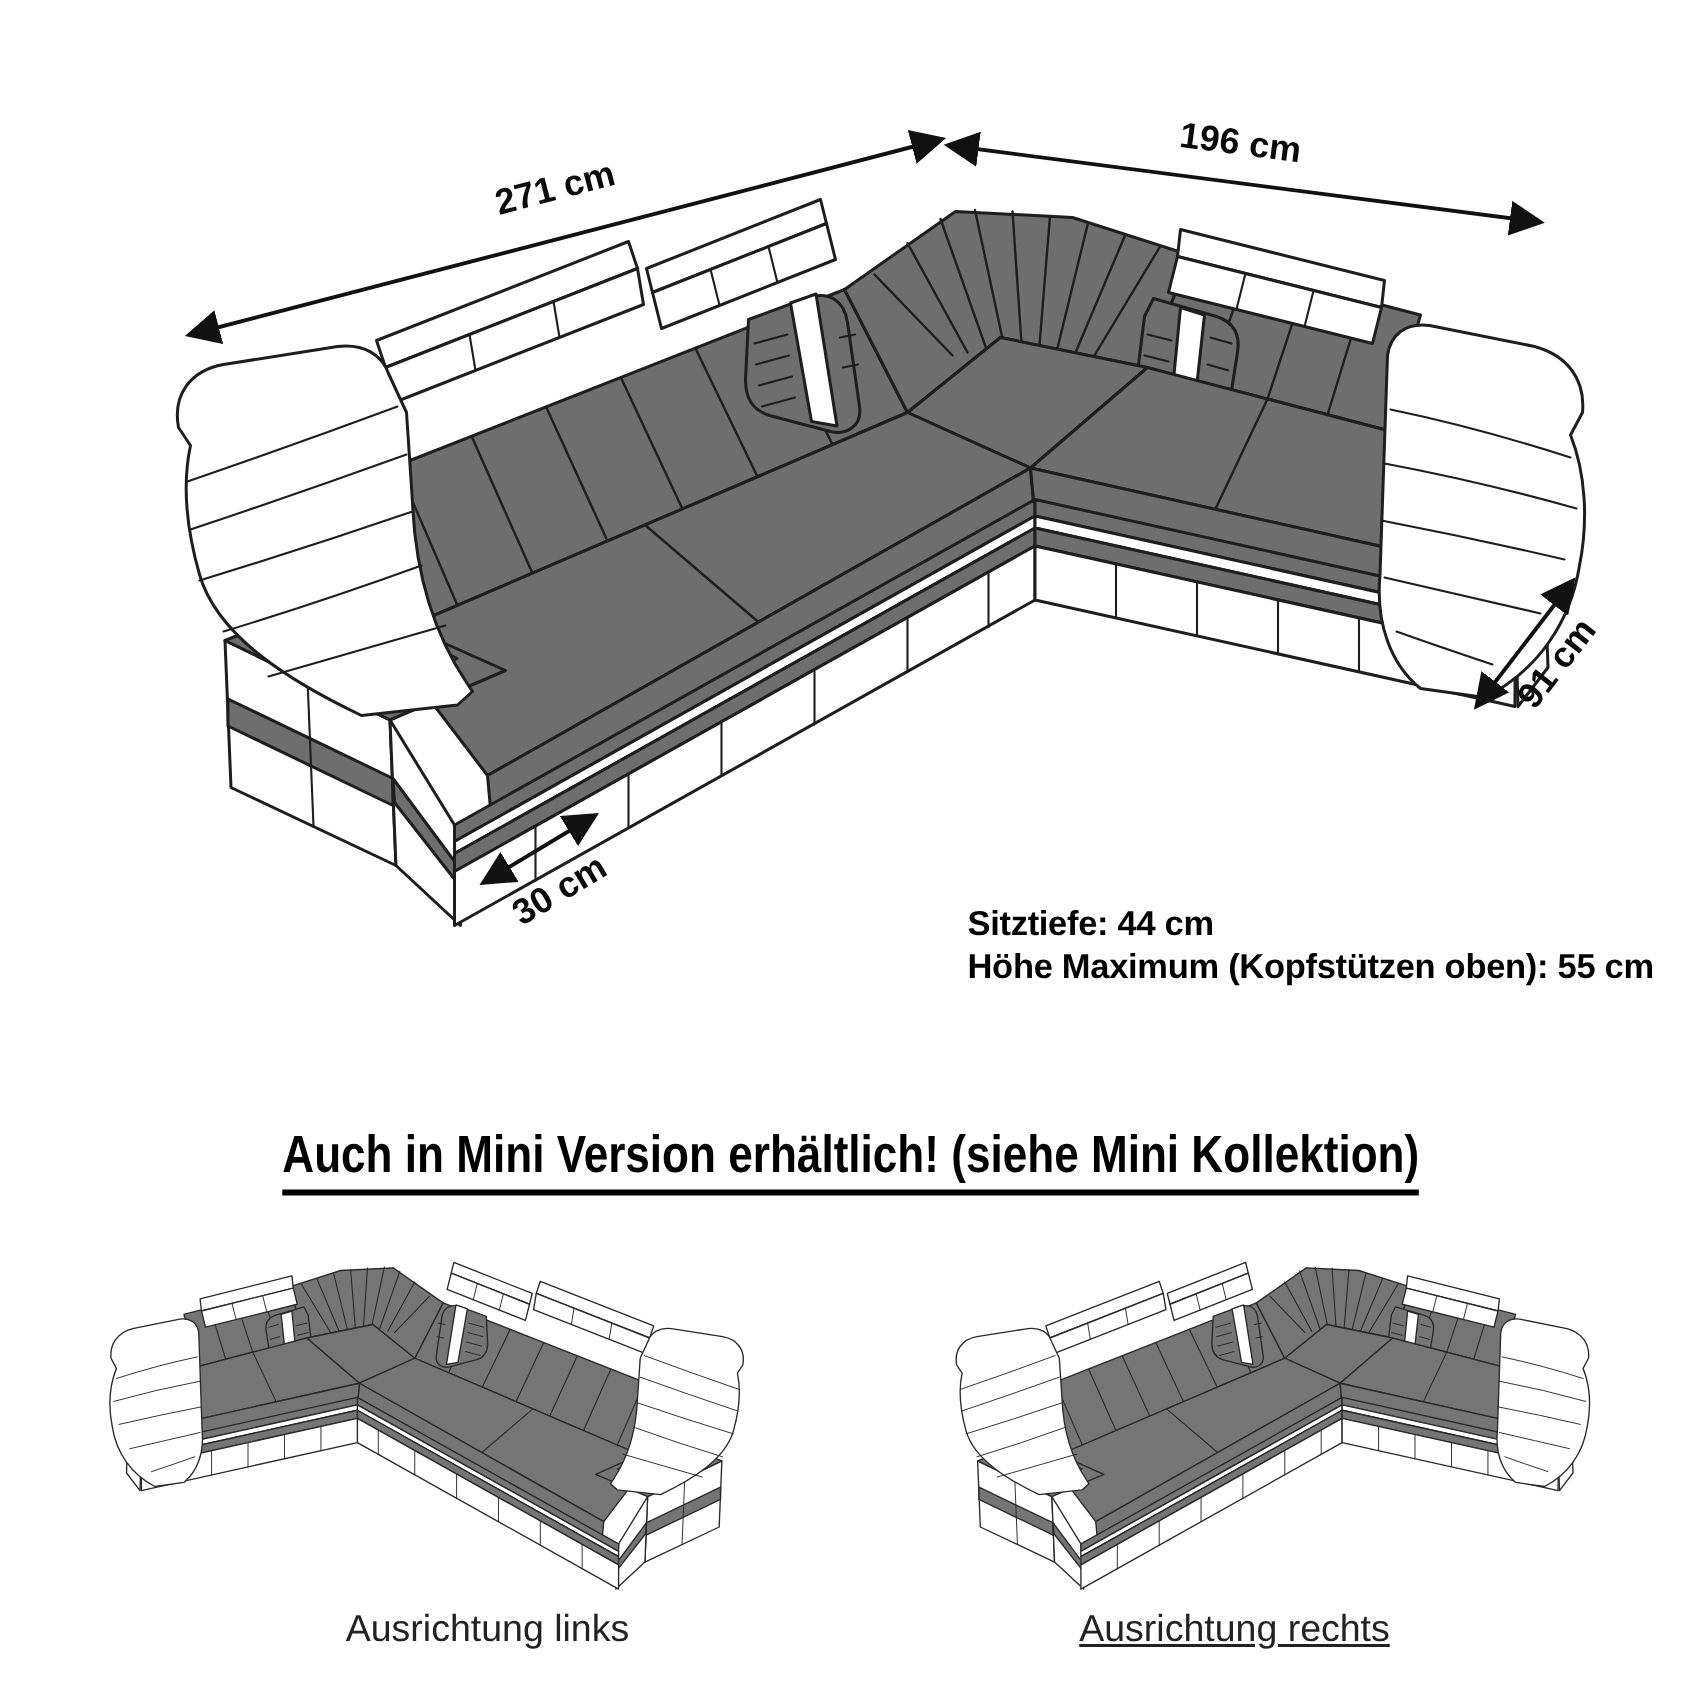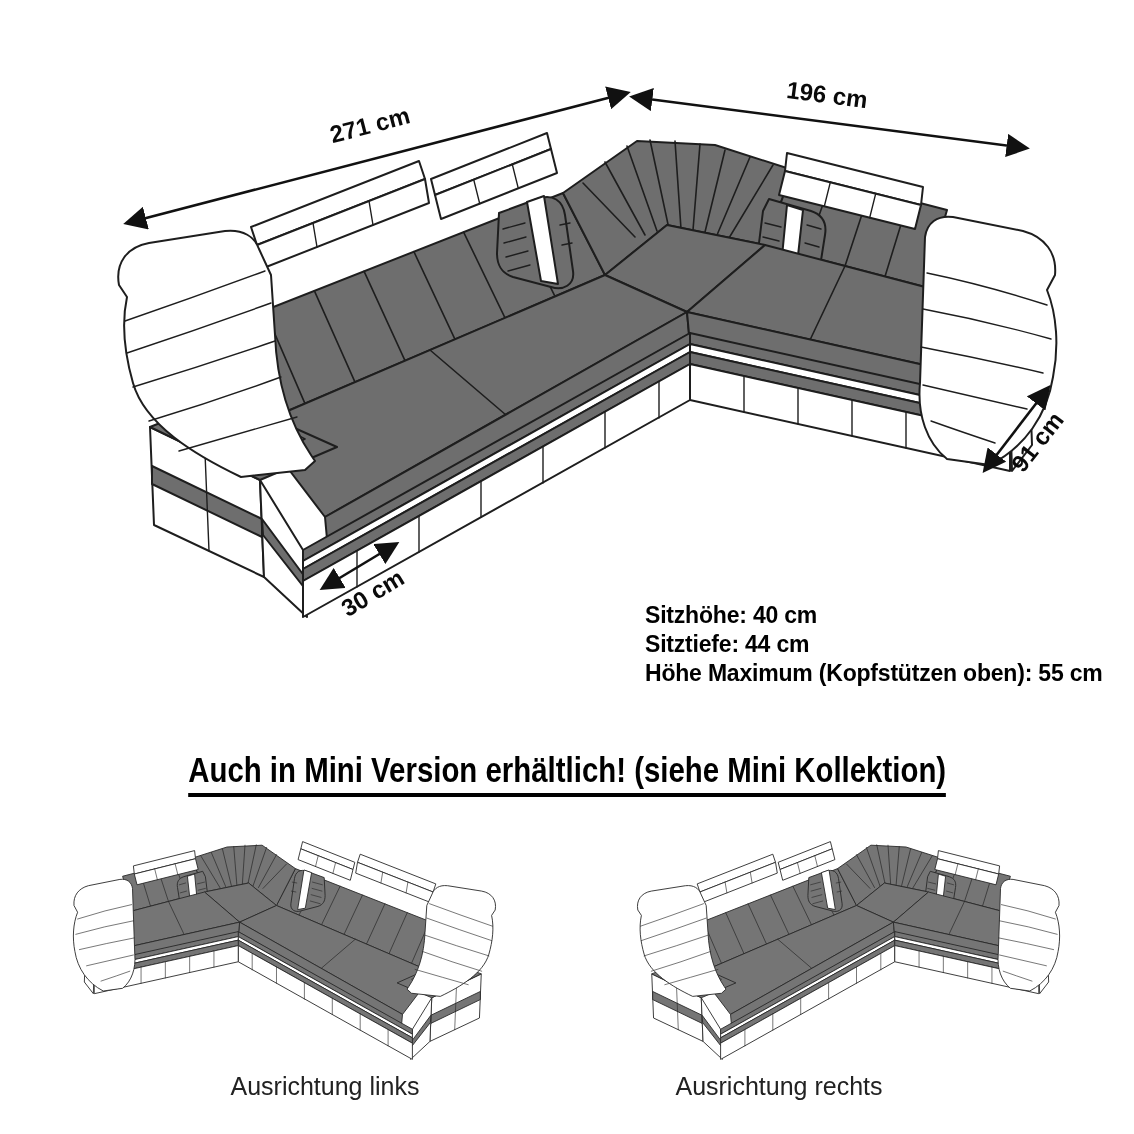--- a/index.html
+++ b/index.html
@@ -16,21 +16,21 @@
   .dimtxt{font-family:"Liberation Sans",sans-serif;font-size:24px;font-weight:bold;fill:#0a0a0a;text-anchor:middle;}
   
   .specs{position:absolute;left:645px;top:601px;z-index:2;color:#000;font-weight:700;
          font-size:23px;line-height:29px;letter-spacing:-0.2px;white-space:nowrap;}
   .headline{position:absolute;left:0;top:750px;width:1134px;text-align:center;z-index:2;}
   .headline span{display:inline-block;font-size:35px;font-weight:700;color:#000;white-space:nowrap;
          transform:scaleX(0.84);transform-origin:center;border-bottom:4px solid #000;padding-bottom:3px;}
   .variant-label{position:absolute;top:1072px;width:420px;text-align:center;z-index:2;
          font-size:25px;color:#222;}
   .variant-label.left{left:115px;}
-  .variant-label.right{left:569px;}
+  .variant-label.right{left:613px;text-decoration:underline;}
 </style>
 </head>
 <body>
 
 <div class="stage">
 
   <svg width="1134" height="1134" viewBox="0 0 1134 1134">
     <defs>
       <marker id="ah" markerWidth="9" markerHeight="9" refX="7.5" refY="4.5" orient="auto-start-reverse">
         <path d="M0,0 L9,4.5 L0,9 Z" fill="#111"></path>
@@ -128,21 +128,20 @@
 
     <g opacity="0.95">
       <use href="#sofa" transform="translate(515,838) scale(-0.45,0.45)"></use>
     </g>
     <g opacity="0.95">
       <use href="#sofa" transform="translate(618,838) scale(0.45)"></use>
     </g>
   </svg>
 
   <div class="specs">
-    <div>Sitzhöhe: 40 cm</div>
     <div>Sitztiefe: 44 cm</div>
     <div>Höhe Maximum (Kopfstützen oben): 55 cm</div>
   </div>
 
   <div class="headline">
     <span>Auch in Mini Version erhältlich! (siehe Mini Kollektion)</span>
   </div>
 
   <div class="variant-label left">Ausrichtung links</div>
   <div class="variant-label right">Ausrichtung rechts</div>

